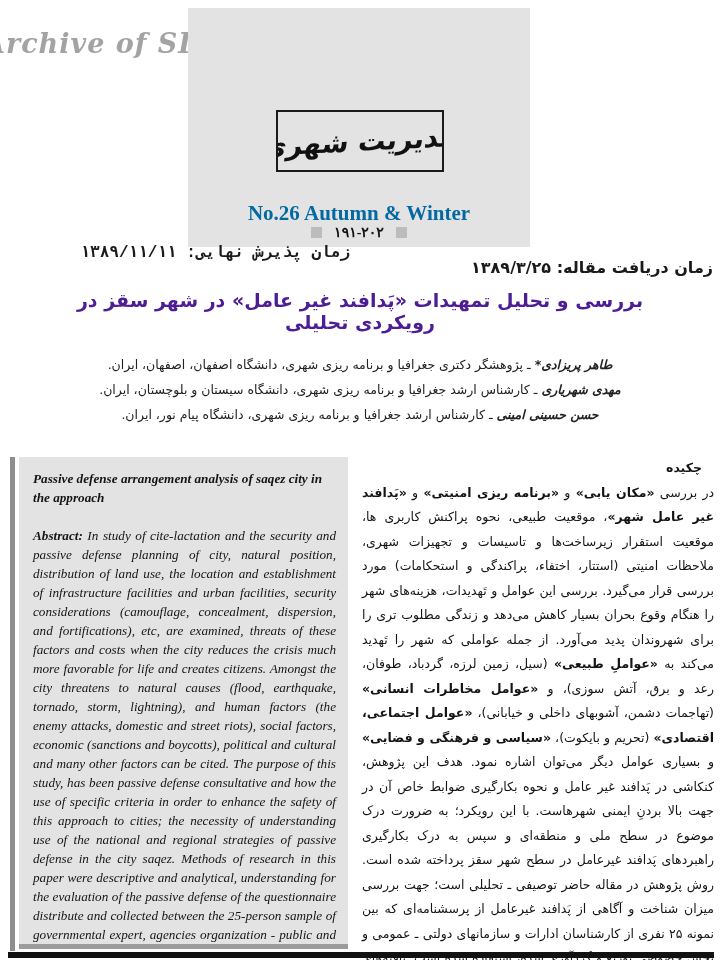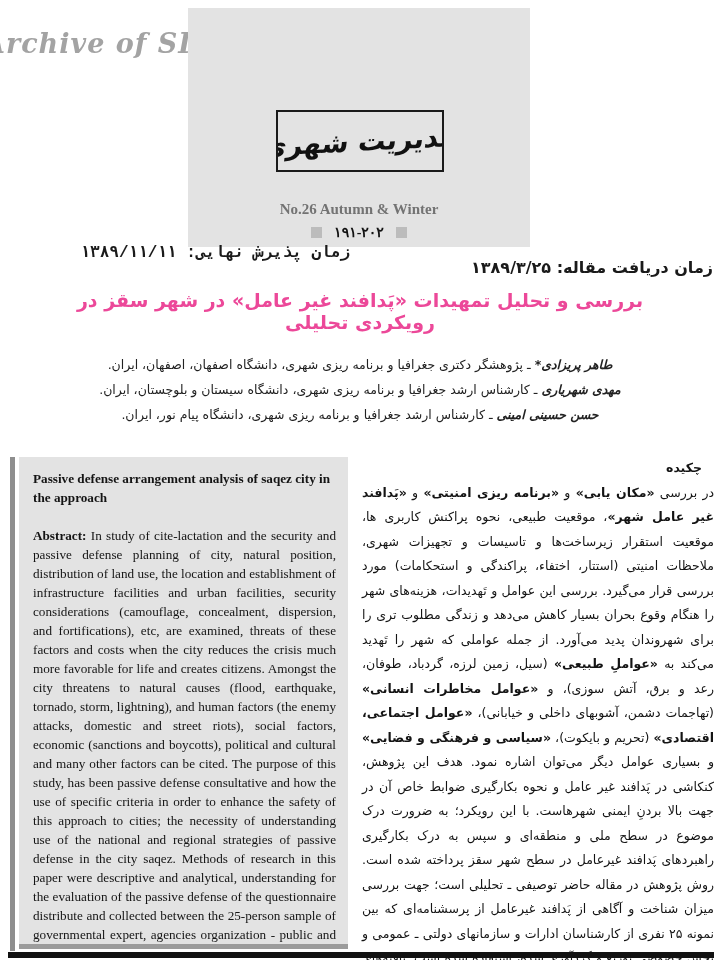--- a/index.html
+++ b/index.html
@@ -29,21 +29,21 @@
   .logo-text{
     direction:rtl; font-weight:bold; font-size:27px; color:#111;
     transform:skewX(-10deg) rotate(-3deg); white-space:nowrap;
   }
   .issue-fa{
     position:absolute; top:176px; left:0; width:100%; text-align:center;
     direction:rtl; font-size:11.5px; font-weight:bold; color:#2a2a2a;
   }
   .issue-en{
     position:absolute; top:193px; left:0; width:100%; text-align:center;
-    font-family:"Liberation Serif", serif; font-weight:bold; font-size:15px; color:#737373;
+    font-family:"Liberation Serif", serif; font-weight:bold; font-size:21px; color:#0369a1;
   }
   .pages-row{
     position:absolute; top:216px; left:0; width:100%;
     display:flex; align-items:center; justify-content:center; gap:12px;
   }
   .page-square{width:11px; height:11px; background:#bcbcbc;}
   .pages{font-weight:bold; font-size:14px; color:#111;font-family:Liberation Serif, serif;}
 
   
   .date-received{
@@ -51,36 +51,37 @@
     font-size:16px; font-weight:bold; white-space:nowrap;margin-left:36px;
   }
   .date-accepted{
     position:absolute; top:242px; right:370px; direction:rtl;
     font-size:16px; font-weight:bold; white-space:nowrap;font-family:Liberation Mono, monospace;
   }
 
   
   .article-title{
     position:absolute; top:289px; left:40px; right:40px;
-    direction:rtl; text-align:center; font-weight:bold; font-size:19px; color:#ec4899;
+    direction:rtl; text-align:center; font-weight:bold; font-size:19px; color:#4c1d95;
   }
   .authors{
     position:absolute; top:352px; left:25px; right:25px;
     direction:rtl; text-align:center; font-size:12.5px; line-height:25px; color:#222;
   }
   .author-name{font-weight:bold;font-style:italic;}
 
   
   .abstract-bar{
     position:absolute; left:10px; top:457px; width:5px; height:494px; background:#8e8e8e;
   }
   .abstract-box{
     position:absolute; left:19px; top:457px; width:329px; height:487px;
     background:#e3e3e3; border-bottom:5px solid #9c9c9c; box-sizing:content-box;
     overflow:hidden;
+    font-style:italic;
   }
   .abstract-content{
     padding:12px 12px 0 14px;
     font-family:"Liberation Serif", serif; font-size:13.2px; line-height:19px;
     color:#141414; text-align:justify;
   }
   .en-title{font-weight:bold; margin:0 0 19px 0; text-align:left;}
   .en-abstract{margin:0;}
 
   

